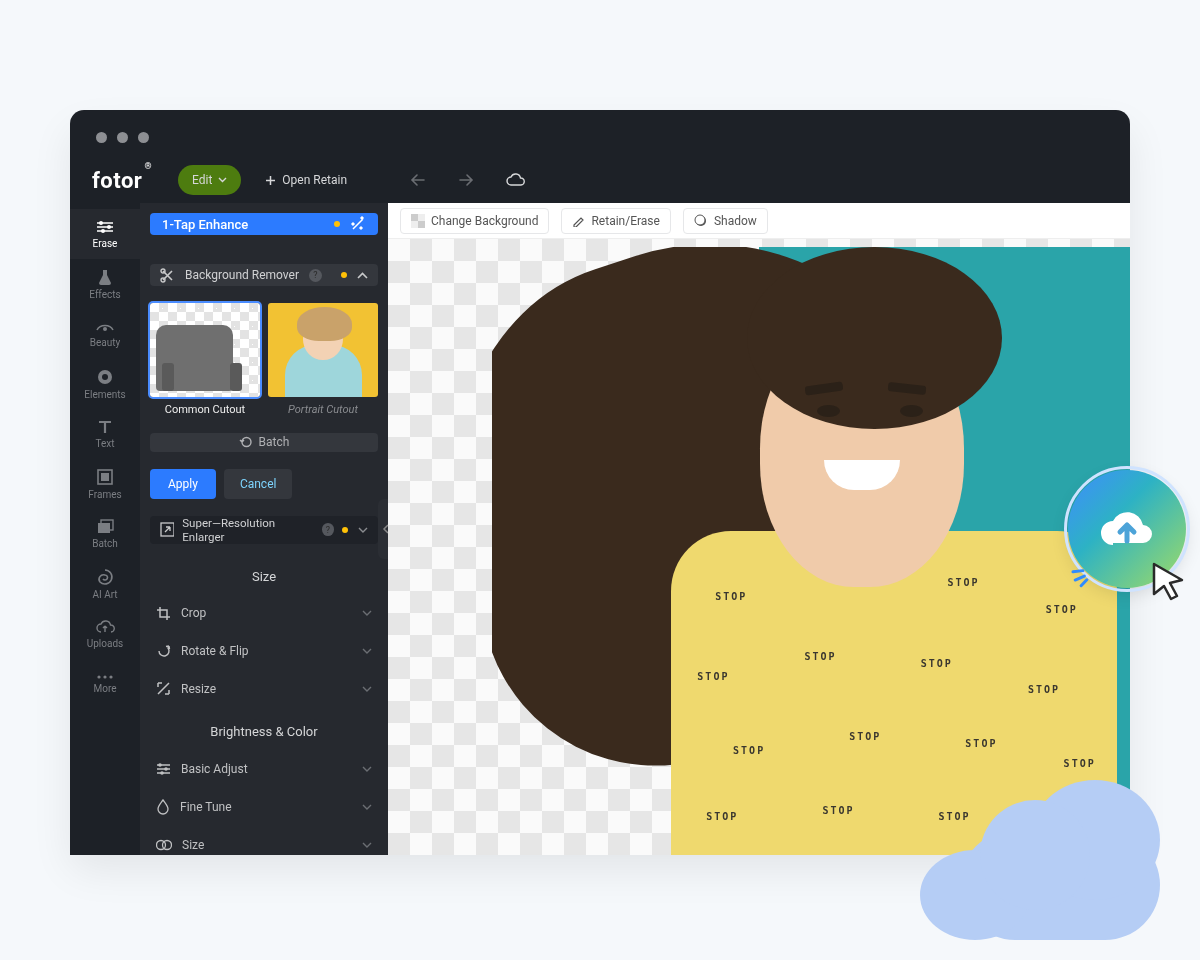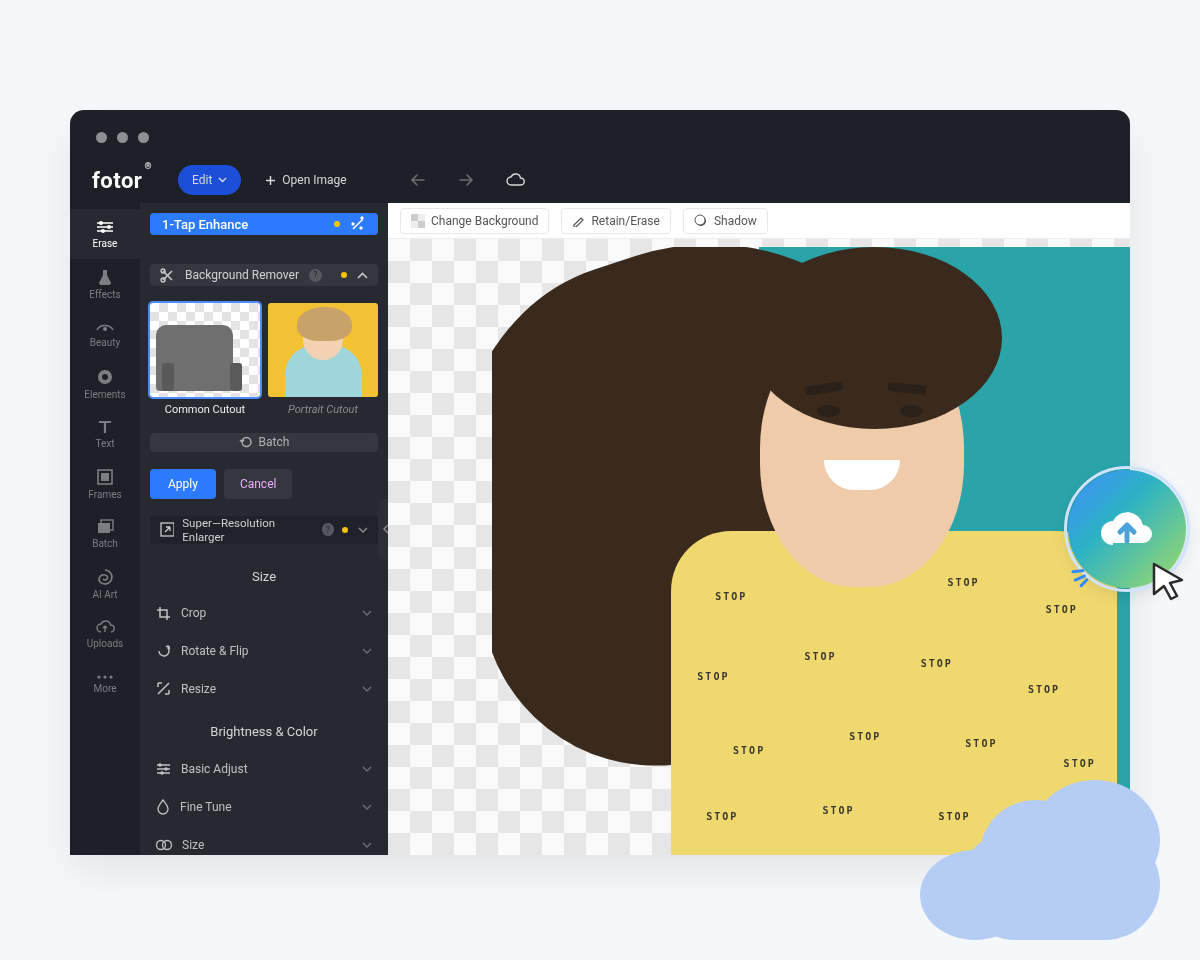--- a/index.html
+++ b/index.html
@@ -4,21 +4,21 @@
 <style>
 * { margin: 0; padding: 0; box-sizing: border-box; font-family: -apple-system, BlinkMacSystemFont, "Segoe UI", Roboto, sans-serif; }
 body { background: #f5f8fb; display: flex; align-items: center; justify-content: center; min-height: 960px; width: 1200px; }
 .frame { width: 1060px; height: 740px; background: #1d2127; border-radius: 14px; box-shadow: 0 20px 40px rgba(0,0,0,.08); position: relative; overflow: visible; }
 .dots { display: flex; gap: 10px; padding: 22px 0 14px 26px; }
 .dot { width: 11px; height: 11px; border-radius: 50%; background: #8d8f93; }
 .topbar { display: flex; align-items: center; height: 46px; padding: 0 20px 0 4px; gap: 10px; }
 .logo { color: #fff; font-weight: 700; font-size: 22px; letter-spacing: 0.5px; padding: 0 18px; position: relative; }
 .logo sup { font-size: 9px; position: relative; top: -10px; left: 2px; }
 .toolbar-btn { height: 30px; display: flex; align-items: center; gap: 6px; padding: 0 14px; border-radius: 15px; color: #d6d7d9; font-size: 12px; cursor: pointer; }
-.toolbar-btn.pill { background: #1d4ed8; }
+.toolbar-btn.pill { background: #4d7c0f; }
 .nav-icon { color: #888; padding: 0 10px; cursor: pointer; }
 .main { display: flex; height: calc(100% - 88px); }
 .sidebar1 { width: 70px; background: #1d2127; display: flex; flex-direction: column; align-items: center; padding-top: 6px; }
 .side-tab { width: 100%; height: 50px; display: flex; flex-direction: column; align-items: center; justify-content: center; color: #7b7e83; font-size: 10px; gap: 3px; cursor: pointer; }
 .side-tab.active { background: #26292f; color: #fff; }
 .side-tab.active .icn { fill: #fff; }
 .icn { fill: #7b7e83; }
 .panel2 { width: 248px; background: #26292f; padding: 10px 10px 0 10px; display: flex; flex-direction: column; gap: 17px; overflow-y: auto; }
 .enhance-btn { background: #2c7bff; color: #fff; height: 38px; border-radius: 4px; display: flex; align-items: center; justify-content: space-between; padding: 0 12px; font-size: 13px; font-weight: 500; cursor: pointer; }
 .enhance-right { display: flex; align-items: center; gap: 10px; }
@@ -28,21 +28,21 @@
 .bg-head-right { margin-left: auto; display: flex; align-items: center; gap: 10px; }
 .cutout-row { display: flex; gap: 8px; }
 .cutout-card { flex: 1; display: flex; flex-direction: column; gap: 6px; cursor: pointer; }
 .cutout-img { width: 100%; height: 94px; border-radius: 3px; position: relative; overflow: hidden; }
 .cutout-img.sel { outline: 2px solid #4a8cff; }
 .cutout-label { font-size: 11px; text-align: center; color: #eee; }
 .cutout-label.dim { color: #8a8c90; font-style: italic; }
 .revert { background: #34373d; height: 32px; border-radius: 4px; display: flex; align-items: center; justify-content: center; gap: 6px; color: #b0b1b4; font-size: 12px; cursor: pointer; }
 .action-row { display: flex; gap: 8px; }
 .btn-apply { background: #2c7bff; color: #fff; padding: 8px 18px; border-radius: 4px; font-size: 12px; cursor: pointer; }
-.btn-cancel { background: #34373d; color: #f0abfc; padding: 8px 16px; border-radius: 4px; font-size: 12px; cursor: pointer; }
+.btn-cancel { background: #34373d; color: #7dd3fc; padding: 8px 16px; border-radius: 4px; font-size: 12px; cursor: pointer; }
 .sr-row { background: #1f2228; height: 40px; border-radius: 4px; display: flex; align-items: center; padding: 0 10px; gap: 8px; color: #d0d1d3; font-size: 11.5px; cursor: pointer; }
 .section-title { color: #d4d5d7; font-size: 13px; text-align: center; padding: 8px 0 2px; }
 .tool-row { height: 36px; display: flex; align-items: center; padding: 0 6px; gap: 10px; color: #c0c1c3; font-size: 12px; cursor: pointer; }
 .tool-row .chev { margin-left: auto; }
 .canvas-wrap { flex: 1; background: #fff; display: flex; flex-direction: column; position: relative; }
 .canvas-toolbar { height: 36px; display: flex; align-items: center; gap: 12px; padding: 0 12px; border-bottom: 1px solid #eee; }
 .ct-btn { display: flex; align-items: center; gap: 6px; padding: 5px 10px; border: 1px solid #e6e7e9; border-radius: 4px; font-size: 12px; color: #555; cursor: pointer; }
 .canvas { flex: 1; position: relative; overflow: hidden; }
 .checker { width: 100%; height: 100%;
   background-image:
@@ -104,21 +104,21 @@
     <div class="toolbar-btn pill">
       <span>Edit</span>
       <svg width="9" height="6">
           <path d="M1 1l3.5 3.5L8 1" stroke="#d6d7d9" stroke-width="1.4" fill="none"></path>
         </svg>
     </div>
     <div class="toolbar-btn">
       <svg width="11" height="11">
           <path d="M5.5 1v9M1 5.5h9" stroke="#d6d7d9" stroke-width="1.5"></path>
         </svg>
-      <span>Open Image</span>
+      <span>Open Retain</span>
     </div>
     <div style="width:18px"></div>
     <div class="nav-icon">
       <svg width="18" height="14">
           <path d="M8 2L3 7l5 5M3 7h12" stroke="#6a6d72" stroke-width="1.6" fill="none" stroke-linecap="round"></path>
         </svg>
     </div>
     <div class="nav-icon">
       <svg width="18" height="14">
           <path d="M10 2l5 5-5 5M15 7H3" stroke="#6a6d72" stroke-width="1.6" fill="none" stroke-linecap="round"></path>

